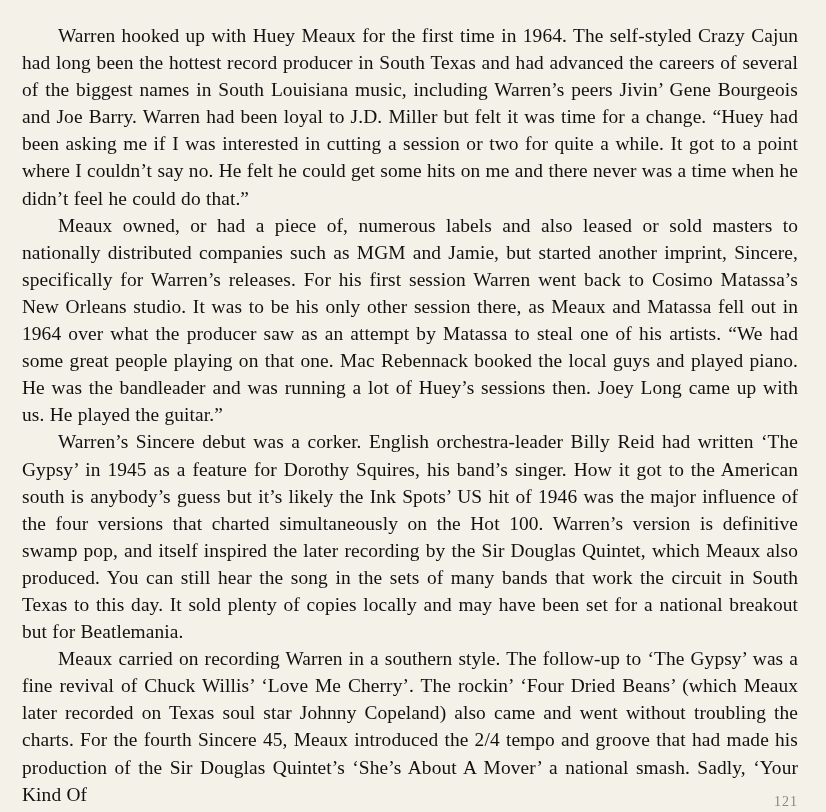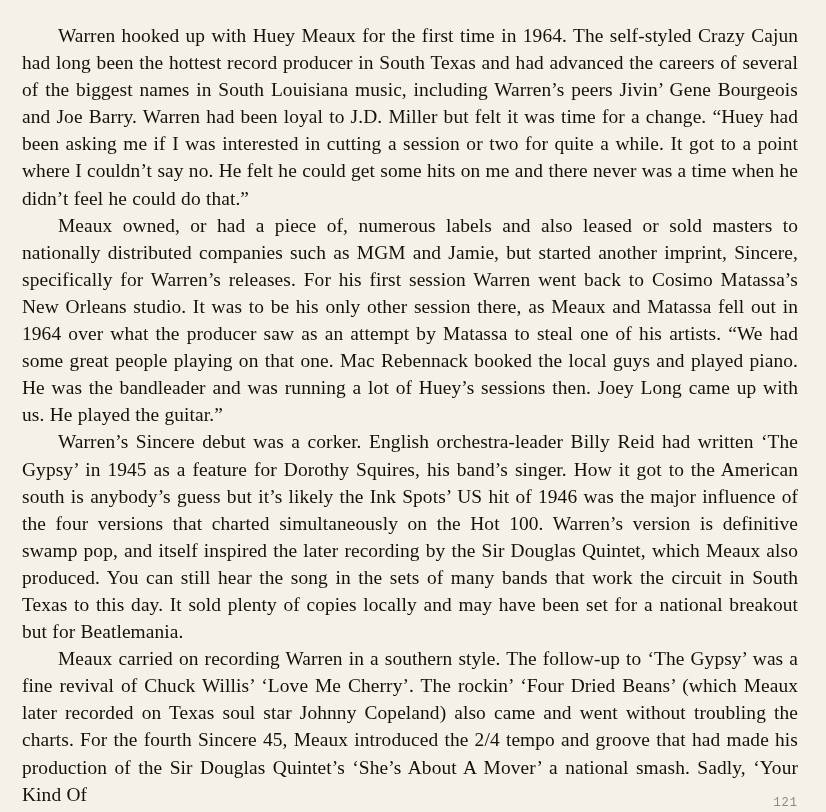--- a/index.html
+++ b/index.html
@@ -31,24 +31,23 @@
     word-spacing: 0.3px;
   }
   .body-text p {
     margin: 0;
     text-indent: 36px;
   }
   .page-number {
     position: absolute;
     right: 28px;
     bottom: 2px;
-    font-size: 12px;
+    font-size: 14px;
     color: #8d8878;
     letter-spacing: 1px;
-    font-family: Liberation Mono, monospace;
   }
 </style>
 </head>
 <body>
 
 <div id="page">
   <div class="body-text">
     <p>Warren hooked up with Huey Meaux for the first time in 1964. The self-styled Crazy Cajun had long been the hottest record producer in South Texas and had advanced the careers of several of the biggest names in South Louisiana music, including Warren’s peers Jivin’ Gene Bourgeois and Joe Barry. Warren had been loyal to J.D. Miller but felt it was time for a change. “Huey had been asking me if I was interested in cutting a session or two for quite a while. It got to a point where I couldn’t say no. He felt he could get some hits on me and there never was a time when he didn’t feel he could do that.”</p>
     <p>Meaux owned, or had a piece of, numerous labels and also leased or sold masters to nationally distributed companies such as MGM and Jamie, but started another imprint, Sincere, specifically for Warren’s releases. For his first session Warren went back to Cosimo Matassa’s New Orleans studio. It was to be his only other session there, as Meaux and Matassa fell out in 1964 over what the producer saw as an attempt by Matassa to steal one of his artists. “We had some great people playing on that one. Mac Rebennack booked the local guys and played piano. He was the bandleader and was running a lot of Huey’s sessions then. Joey Long came up with us. He played the guitar.”</p>
     <p>Warren’s Sincere debut was a corker. English orchestra-leader Billy Reid had written ‘The Gypsy’ in 1945 as a feature for Dorothy Squires, his band’s singer. How it got to the American south is anybody’s guess but it’s likely the Ink Spots’ US hit of 1946 was the major influence of the four versions that charted simultaneously on the Hot 100. Warren’s version is definitive swamp pop, and itself inspired the later recording by the Sir Douglas Quintet, which Meaux also produced. You can still hear the song in the sets of many bands that work the circuit in South Texas to this day. It sold plenty of copies locally and may have been set for a national breakout but for Beatlemania.</p>

